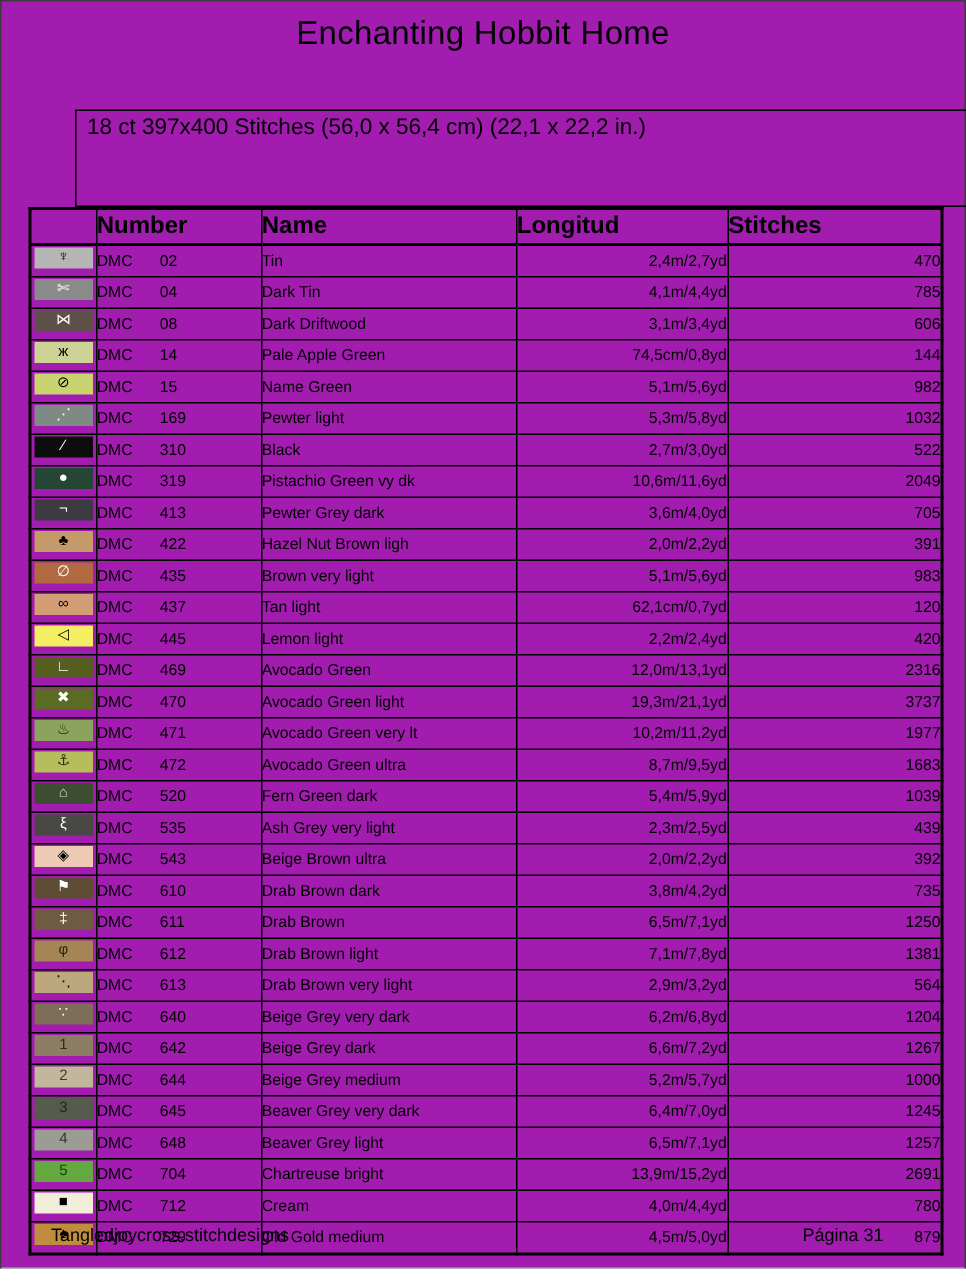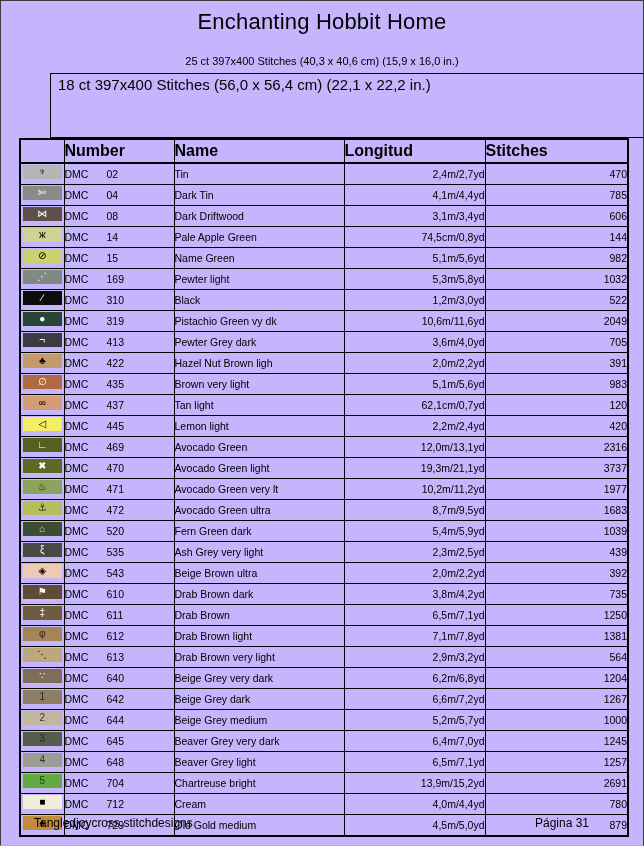--- a/index.html
+++ b/index.html
@@ -9,21 +9,21 @@
     color: #000;
     position: relative;
     box-sizing: border-box;
   }
   .sheet {
     position: absolute; left: 0; top: 0;
     width: 644px; height: 846px;
     box-sizing: border-box;
     border: 1px solid #3c3c3c;
     border-bottom: 1px solid #b6b6b6;
-    background: #c4b5fd;
+    background: #a21caf;
   }
   .title {
     position: absolute; top: 8px; left: 0; width: 100%;
     text-align: center;
     font-size: 22px; font-weight: 400;
     letter-spacing: 0.2px;
   }
   .subtitle {
     position: absolute; top: 54px; left: 0; width: 100%;
     text-align: center;
@@ -77,21 +77,20 @@
   .footer .left { margin-left: 33px; }
   .footer .right { margin-right: 56px; }
 </style>
 </head>
 <body>
 
 <div class="sheet">
 
   <div class="title">Enchanting Hobbit Home</div>
 
-  <div class="subtitle">25 ct 397x400 Stitches (40,3 x 40,6 cm) (15,9 x 16,0 in.)</div>
 
   <div class="info-box">
     <div>18 ct 397x400 Stitches (56,0 x 56,4 cm) (22,1 x 22,2 in.)</div>
   </div>
 
   <table class="legend">
     <colgroup>
       <col class="c-swatch">
         <col class="c-number">
         <col class="c-name">
@@ -175,21 +174,21 @@
           <td class="c-st">1032</td>
         </tr>
         <tr>
           <td class="c-swatch">
             <div class="swatch" style="background: rgb(12, 12, 12);">
               <span class="sym" style="color: rgb(255, 255, 255);">∕</span>
             </div>
           </td>
           <td class="c-number"><span class="brand">DMC</span><span class="code">310</span></td>
           <td class="c-name">Black</td>
-          <td class="c-len">1,2m/3,0yd</td>
+          <td class="c-len">2,7m/3,0yd</td>
           <td class="c-st">522</td>
         </tr>
         <tr>
           <td class="c-swatch">
             <div class="swatch" style="background: rgb(37, 70, 52);">
               <span class="sym" style="color: rgb(255, 255, 255);">●</span>
             </div>
           </td>
           <td class="c-number"><span class="brand">DMC</span><span class="code">319</span></td>
           <td class="c-name">Pistachio Green vy dk</td>

